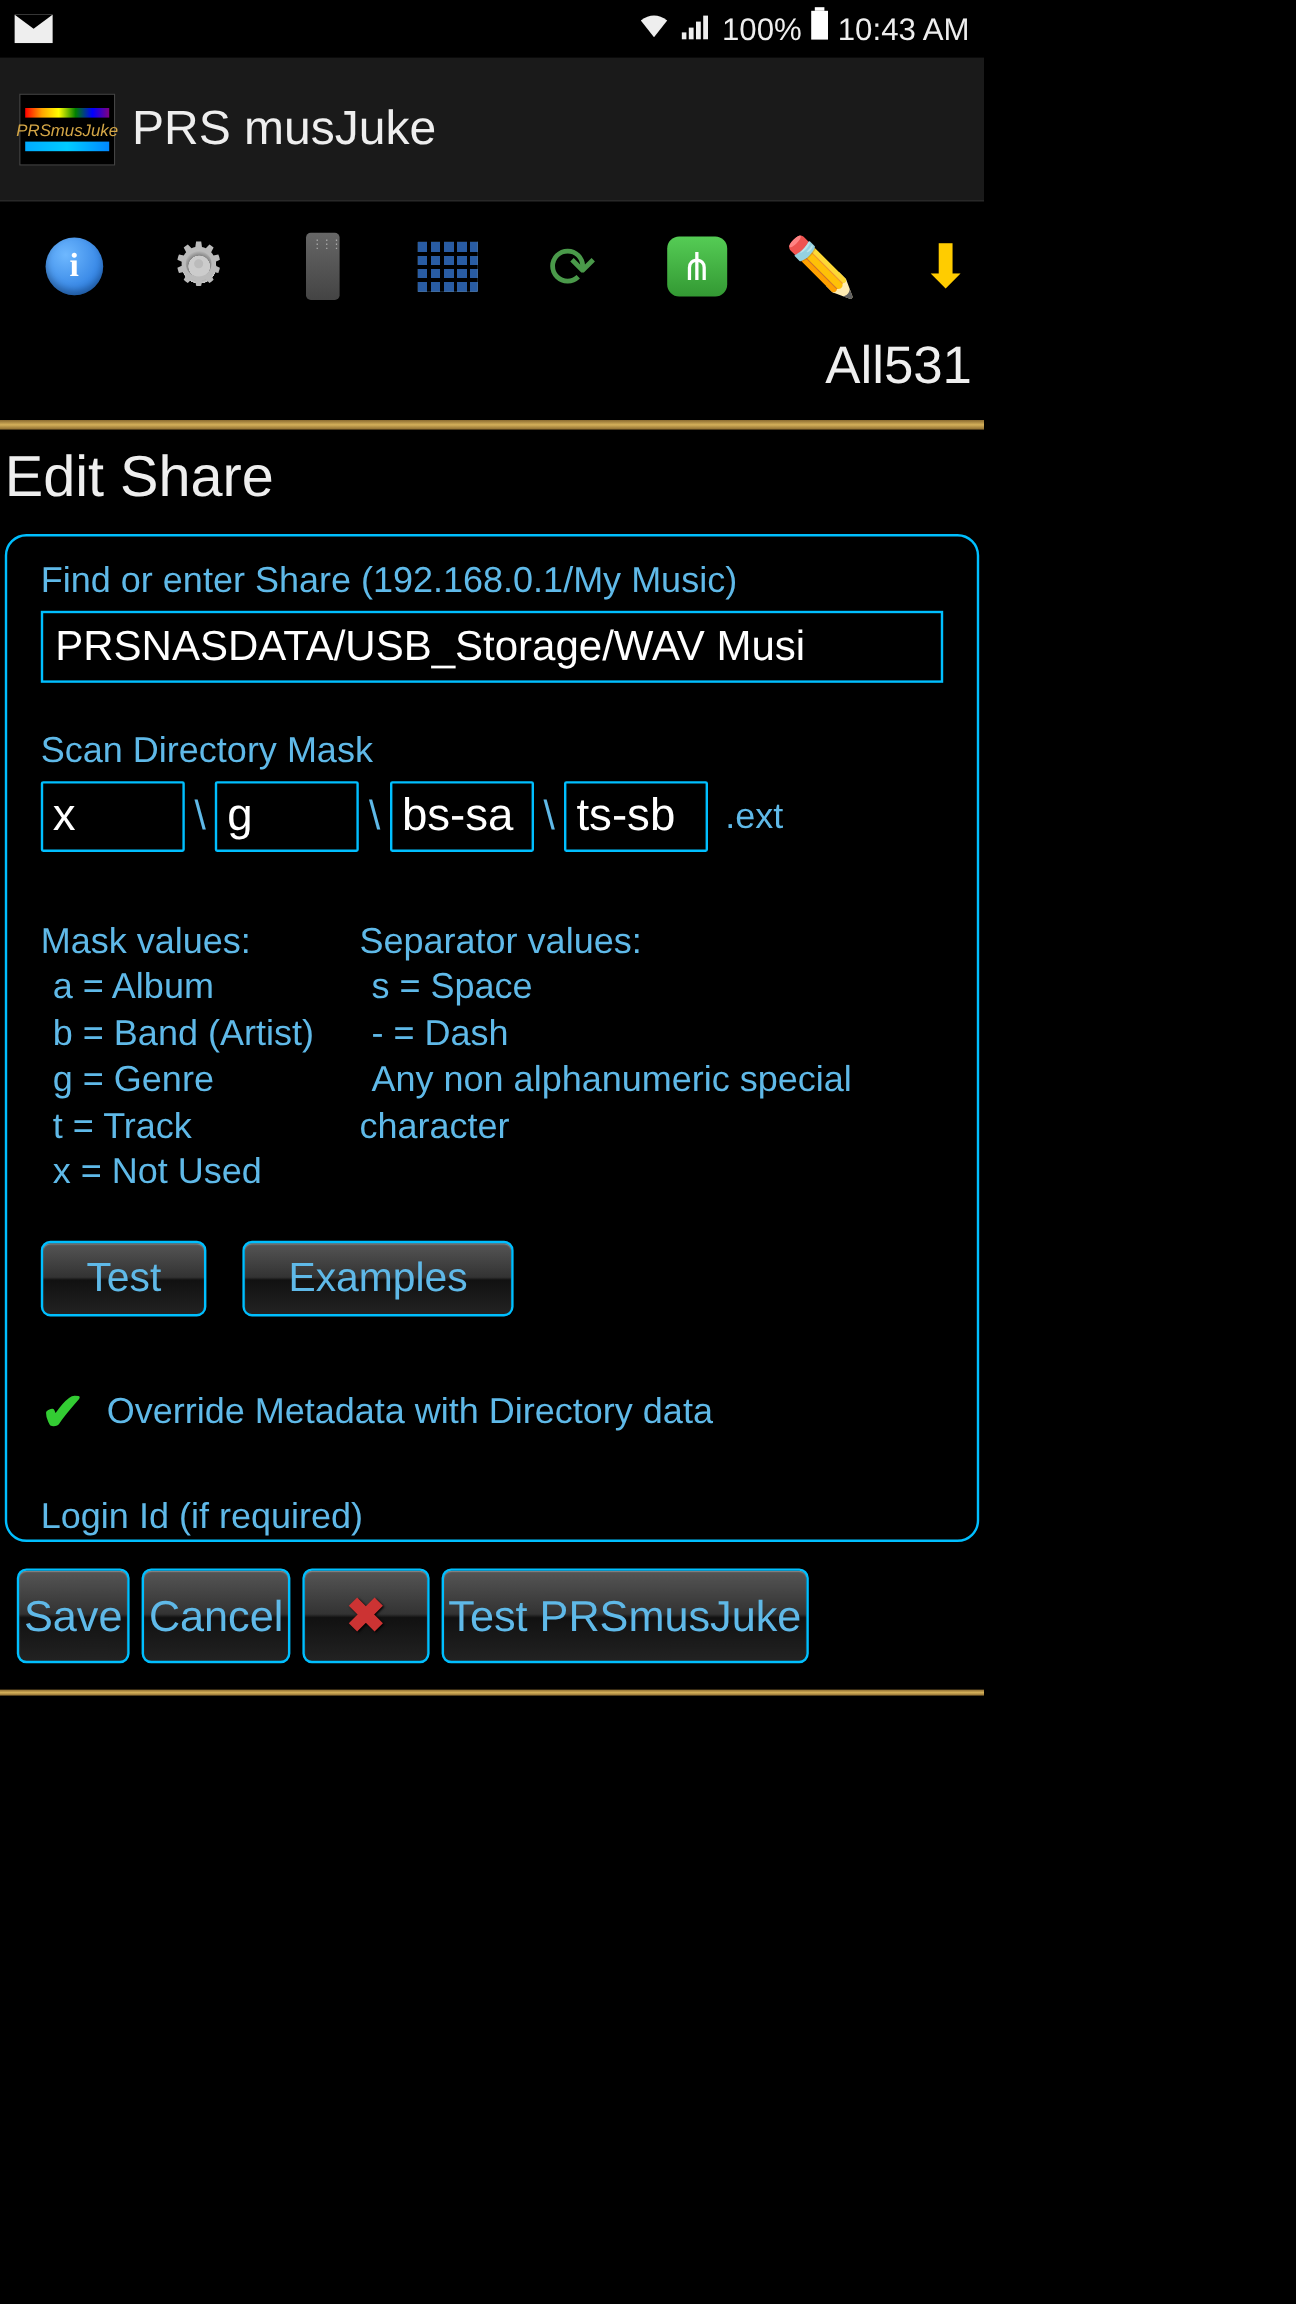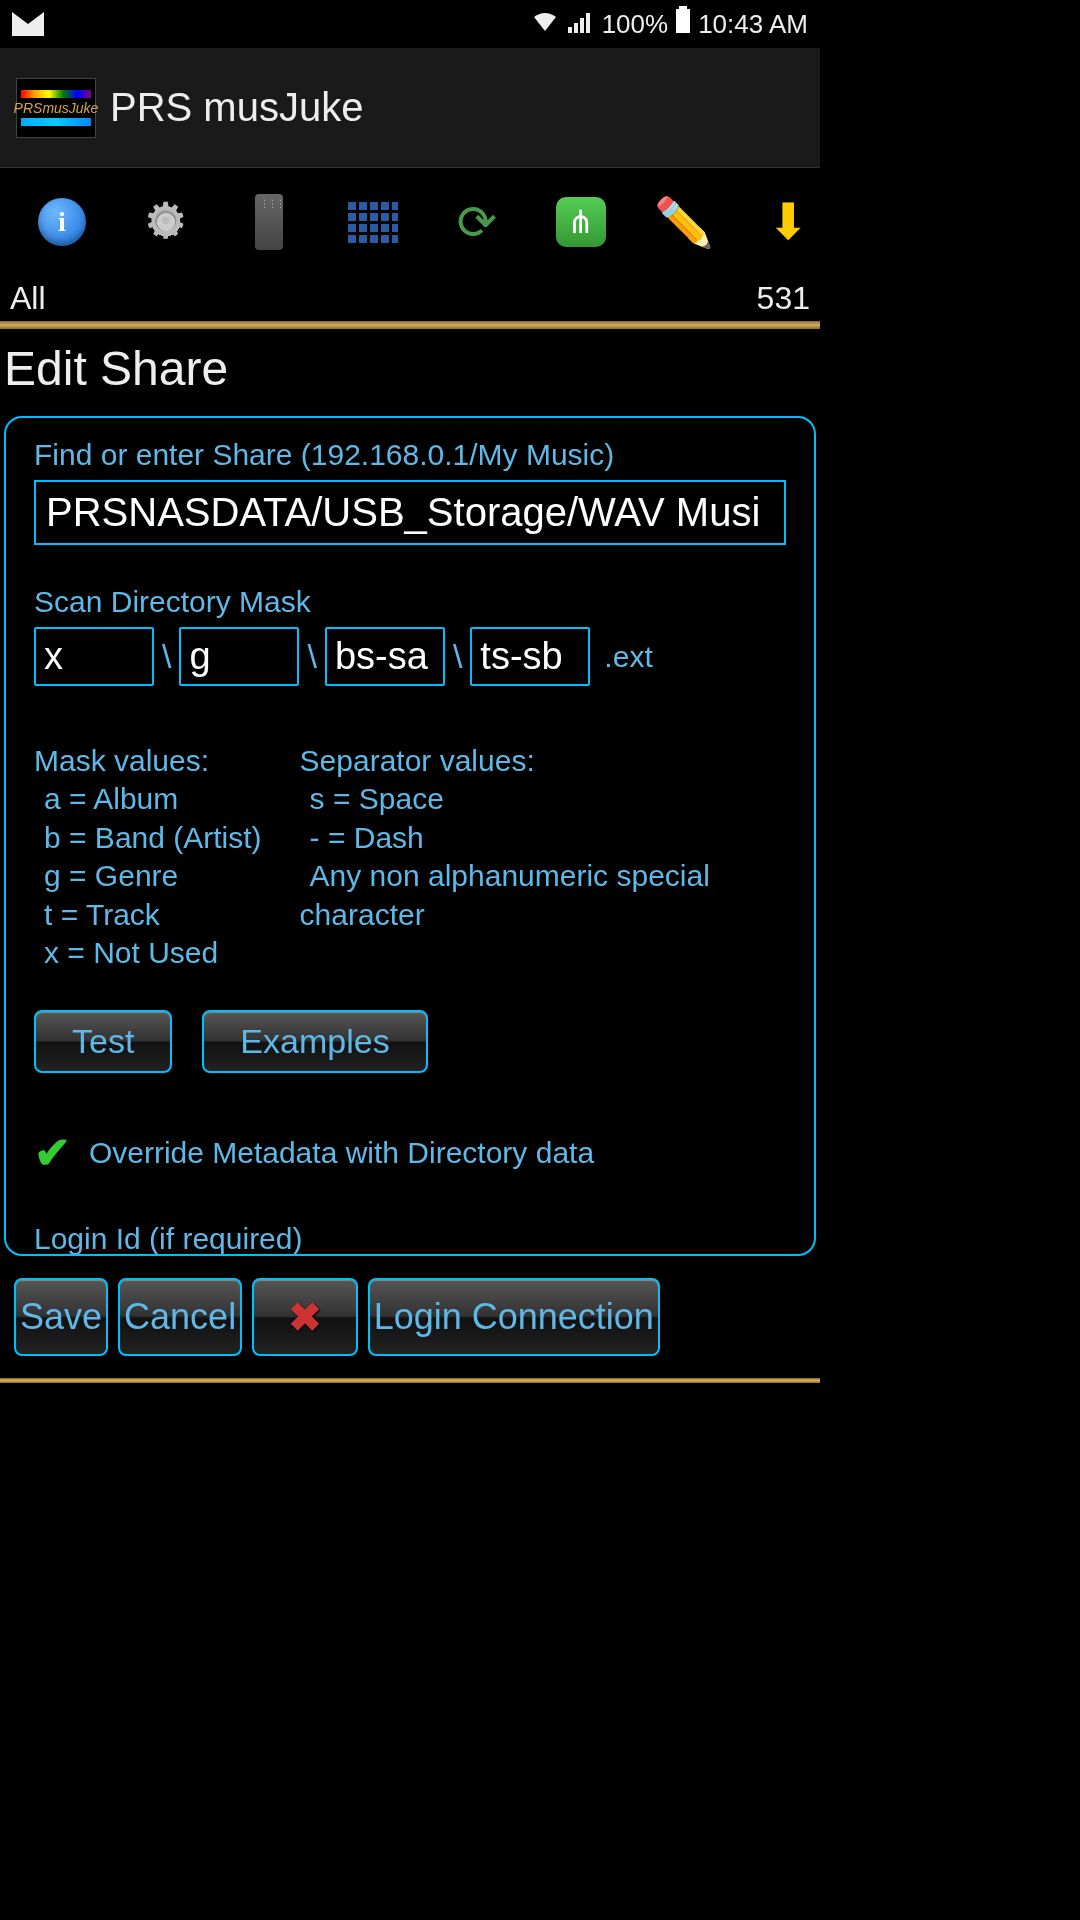--- a/index.html
+++ b/index.html
@@ -62,38 +62,38 @@
     .gear-icon { width: 50px; height: 50px; background: radial-gradient(circle, #ccc 25%, #888 26%, #ccc 40%, transparent 41%); border-radius: 50%; position: relative; }
     .gear-icon::before { content: '⚙'; font-size: 50px; color: #bbb; position: absolute; top: 50%; left: 50%; transform: translate(-50%, -52%); }
     .remote-icon { width: 28px; height: 56px; background: linear-gradient(#666, #444); border-radius: 4px; position: relative; }
     .remote-icon::after { content: '⋮⋮⋮'; position: absolute; top: 4px; left: 4px; font-size: 10px; color: #aaa; letter-spacing: -2px; }
     .grid-icon { width: 50px; height: 42px; background: repeating-linear-gradient(0deg, #6699cc 0, #6699cc 8px, #000 8px, #000 11px), repeating-linear-gradient(90deg, #6699cc 0, #6699cc 8px, #000 8px, #000 11px); background-blend-mode: multiply; }
     .refresh-icon { font-size: 48px; color: #4a994a; }
     .share-icon-wrap { width: 50px; height: 50px; background: linear-gradient(#5c5, #393); border-radius: 10px; display: flex; align-items: center; justify-content: center; }
     .share-icon-inner { font-size: 32px; color: #fff; }
     .pencil-icon { font-size: 48px; transform: rotate(0deg); }
     .download-icon { font-size: 50px; color: #ffcc00; }
-    .filter-row { display: flex; justify-content: space-between; padding: 4px 10px 4px; font-size: 32px; color: #eee; }
+    .filter-row { display: flex; justify-content: flex-end; padding: 4px 10px 20px; font-size: 44px; color: #eee; }
     .gold-divider { height: 8px; background: linear-gradient(to bottom, #8a6a2f, #d4b05a, #8a6a2f); }
     .page-title { font-size: 48px; color: #eee; padding: 12px 4px 20px; }
     .card {
       margin: 0 4px;
       border: 2px solid #00bfff;
       border-radius: 18px;
       padding: 20px 28px;
       height: 840px;
       overflow: hidden;
     }
     .field-label { color: #5fb9e8; font-size: 30px; margin-bottom: 8px; }
     .text-input {
       width: 100%;
       background: #000;
       border: 2px solid #00bfff;
       color: #fff;
-      font-size: 40px;
+      font-size: 35px;
       padding: 8px 10px;
       font-family: Arial, sans-serif;
       outline: none;
     }
     .mask-row {
       display: flex;
       align-items: center;
       gap: 8px;
       margin-top: 6px;
     }
@@ -286,16 +286,16 @@
 
   </div>
 </div>
 
 <div class="bottom-buttons">
   <button class="bottom-btn">Save</button>
   <button class="bottom-btn">Cancel</button>
   <button class="bottom-btn">
       <span class="close-x">✖</span>
     </button>
-  <button class="bottom-btn">Login Connection</button>
+  <button class="bottom-btn">Test PRSmusJuke</button>
 </div>
 
 <div class="gold-divider" style="height:5px;margin-top:4px;"></div>
 
 </body></html>

